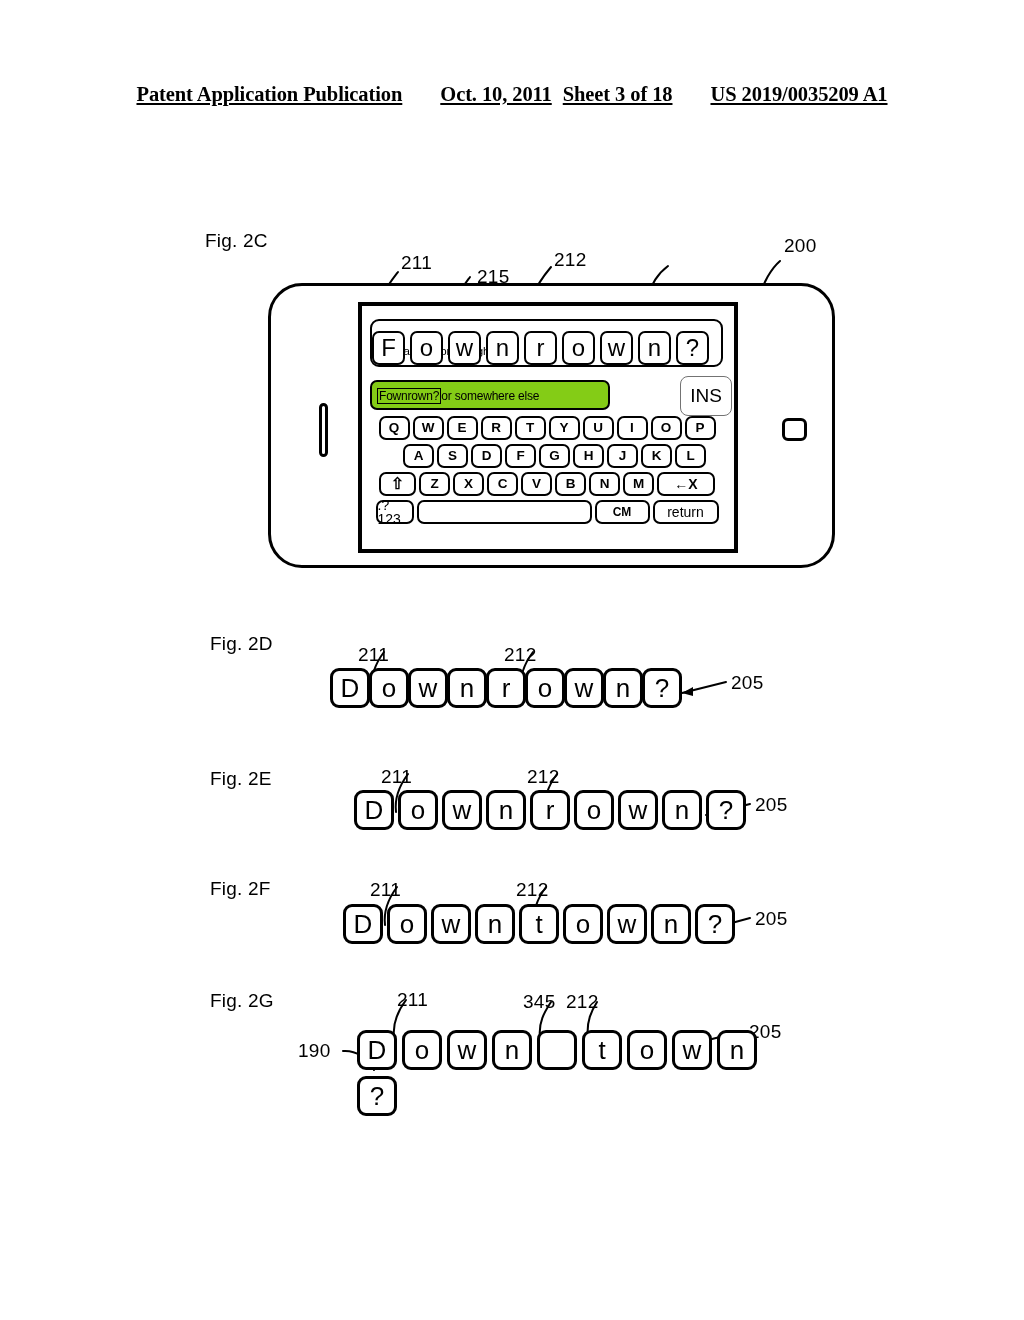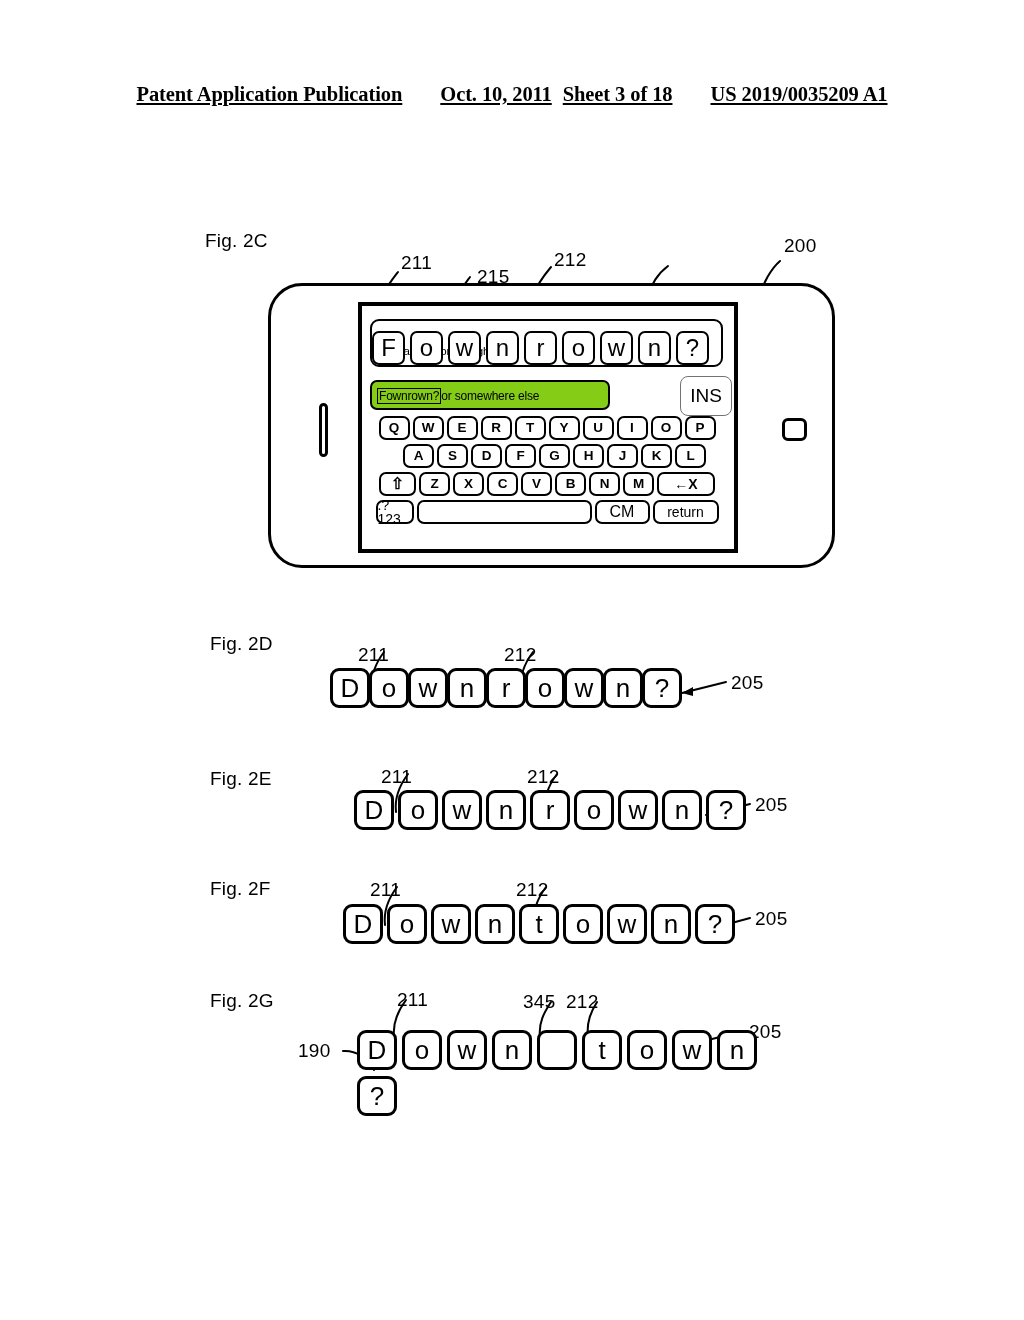--- a/index.html
+++ b/index.html
@@ -240,21 +240,21 @@
     align-items: center;
     justify-content: center;
     font-size: 13.5px;
     font-weight: bold;
     line-height: 1;
   }
   .key:last-child { margin-right: 0; }
   .kb-row-2 { padding-left: 15px; }
   .key-shift { width: 37px; font-size: 16px; }
   .key-space { width: 175px; }
-  .key-cm { width: 55px; font-weight: normal; font-size: 16px; }
+  .key-cm { width: 55px; font-weight: bold; font-size: 12px; }
   .key-ret { width: 66px; font-weight: normal; font-size: 14px; }
   .key-num { width: 38px; font-weight: normal; font-size: 14px; }
   .key-bk { width: 58px; font-size: 14px; }
   .kb-row-4 { margin-bottom: 0; }
 
   
   .cand-std .cand-box {
     width: 40px;
     height: 40px;
     font-size: 26px;

